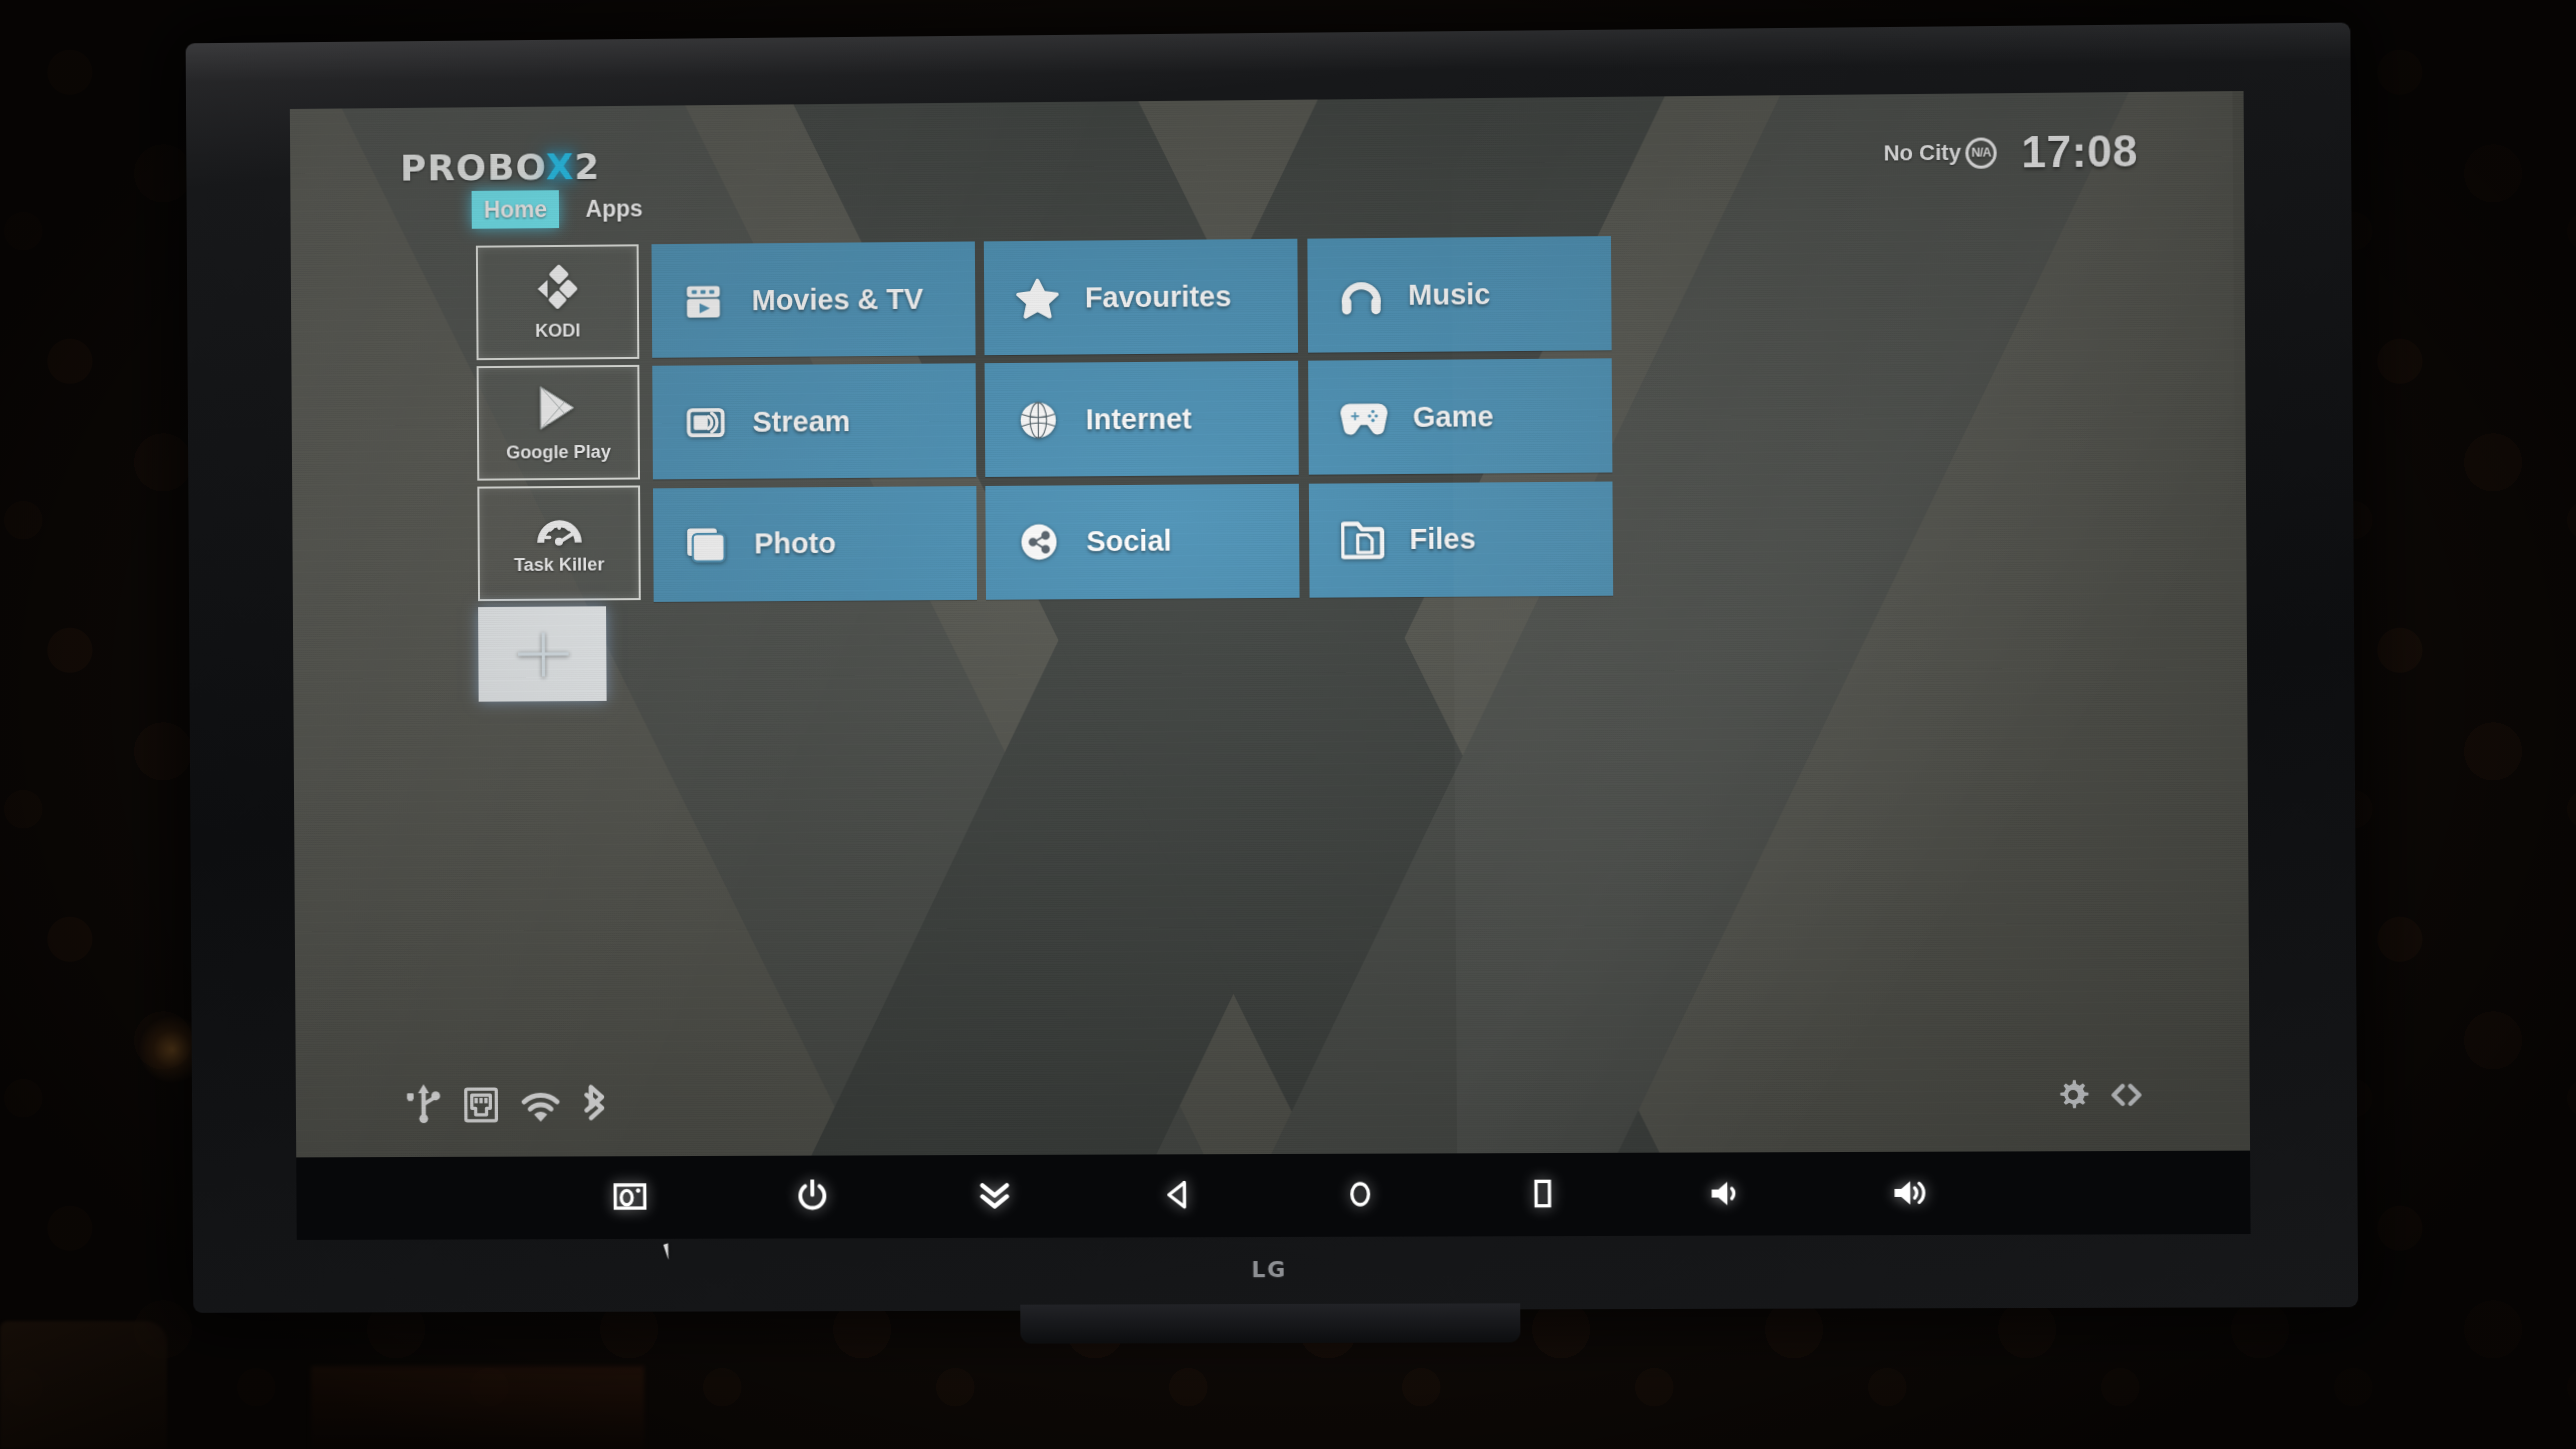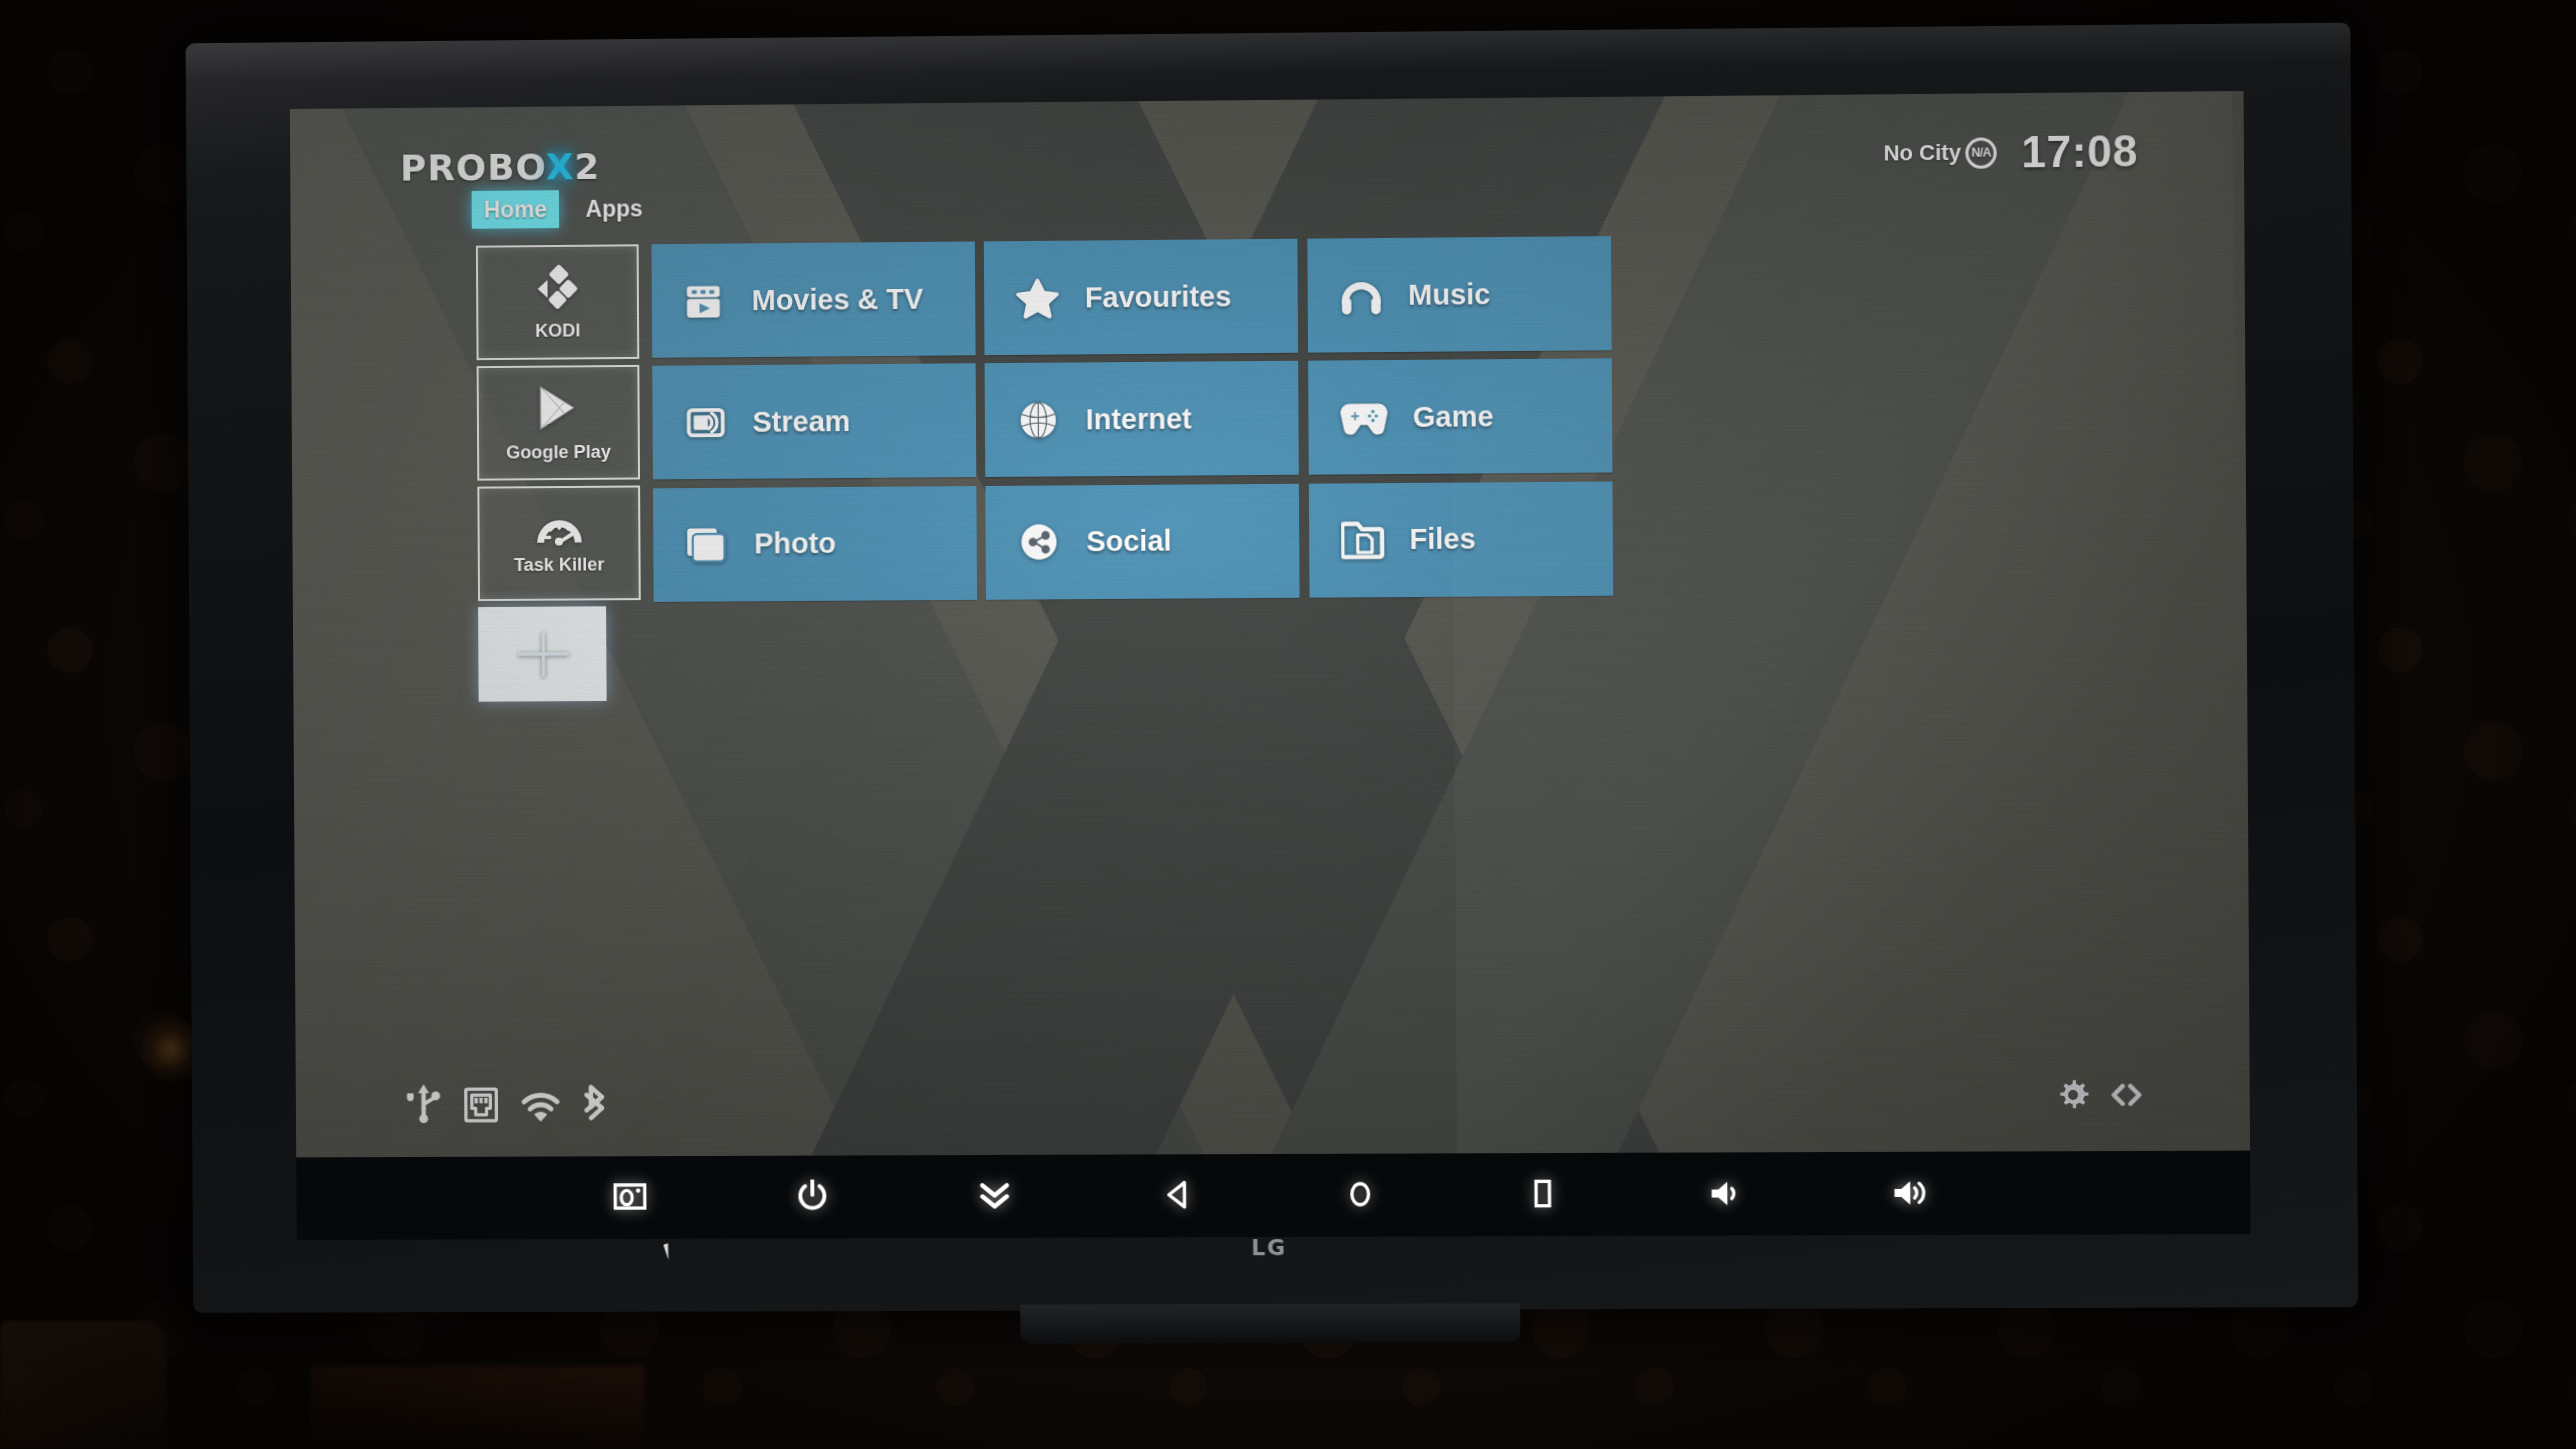--- a/index.html
+++ b/index.html
@@ -199,21 +199,21 @@
     display:flex; align-items:center; justify-content:center; gap:0;
   }
   .navbtn{
     width:183px; height:83px;
     display:flex; align-items:center; justify-content:center;
   }
   .navbtn svg{ filter:drop-shadow(0 0 6.7px rgba(255,255,255,.55)); }
 
   .lg-logo{
     position:absolute; left:50%; transform:translateX(-50%);
-    bottom:50px;
+    bottom:28px;
     color:#8d8f93; font-size:22px; font-weight:bold; letter-spacing:1.7px;
     font-family:"DejaVu Sans", sans-serif;
     text-shadow:0 0.6px 1.1px rgba(255,255,255,.12);
   }
   .tv-foot{
     position:absolute; left:50%; transform:translateX(-50%);
     bottom:-33px; width:500px; height:39px;
     background:linear-gradient(180deg,#222327,#0c0d0f);
     border-radius:0 0 11px 11px;
   }

